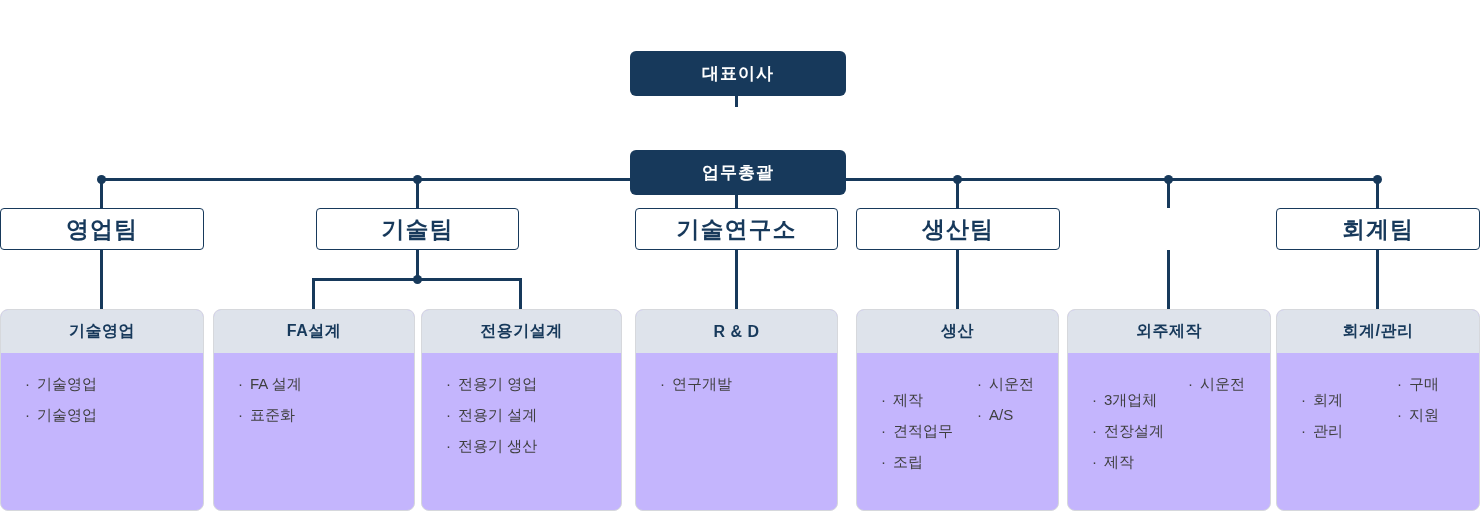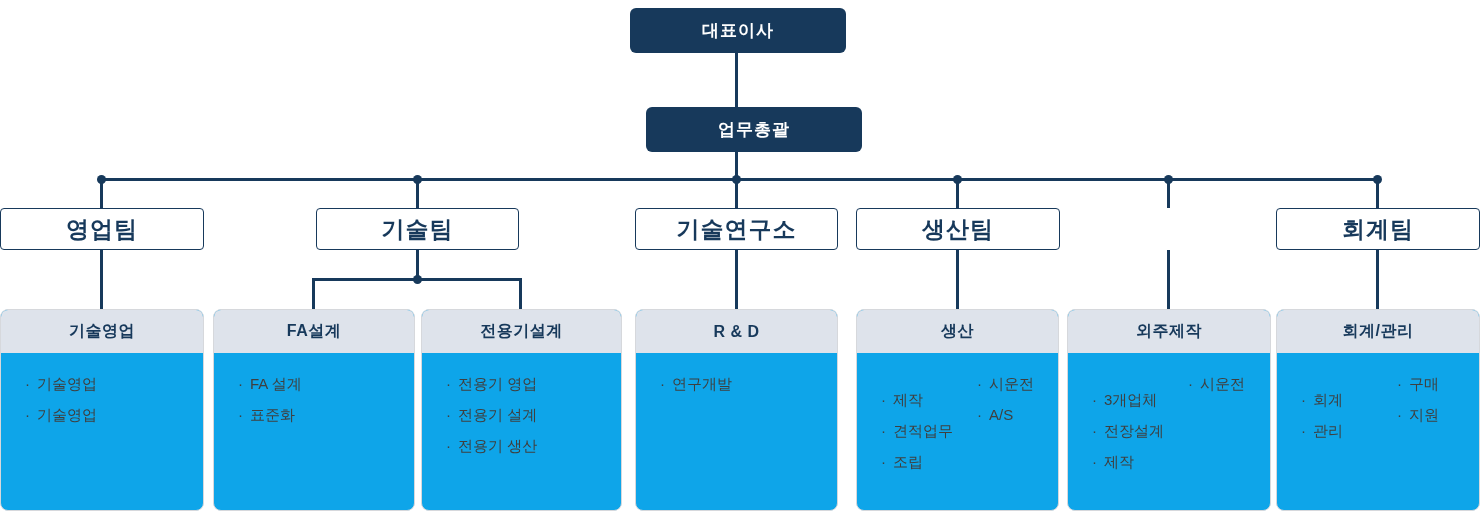--- a/index.html
+++ b/index.html
@@ -4,32 +4,32 @@
 <style>
   html,body{margin:0;padding:0;background:#ffffff;}
   #stage{
     position:relative;width:1480px;height:521px;background:#ffffff;
     font-family:"Liberation Sans","DejaVu Sans",sans-serif;overflow:hidden;
   }
   
   .nbox{
     position:absolute;background:#17395B;color:#ffffff;border-radius:6px;
     display:flex;align-items:center;justify-content:center;
-    font-size:17px;font-weight:700;letter-spacing:1px;
+    font-size:17px;font-weight:700;letter-spacing:1px;margin-top:43px;
   }
   
   .tbox{
     position:absolute;background:#ffffff;border:1.5px solid #17395B;border-radius:4px;
     display:flex;align-items:center;justify-content:center;
     font-size:23px;font-weight:700;color:#17395B;letter-spacing:1px;
     box-sizing:border-box;
   }
   
   .card{
-    position:absolute;top:309px;height:202px;background:#0ea5e9;
+    position:absolute;top:309px;height:202px;background:#c4b5fd;
     border:1px solid #d6d8dc;border-radius:8px;box-sizing:border-box;overflow:hidden;
   }
   .card-header{
     height:43px;background:#DEE3EB;display:flex;align-items:center;justify-content:center;
     font-size:16px;font-weight:700;color:#17395B;letter-spacing:0.5px;
   }
   .card-body{
     padding:15px 8px 0 24px;font-size:15px;color:#3F3F3F;
   }
   .card-body.two-col{display:flex;}
@@ -70,21 +70,21 @@
 
   <div class="dot" style="left:97px;top:175px"></div>
   <div class="dot" style="left:413px;top:175px"></div>
   <div class="dot" style="left:732px;top:175px"></div>
   <div class="dot" style="left:953px;top:175px"></div>
   <div class="dot" style="left:1164px;top:175px"></div>
   <div class="dot" style="left:1373px;top:175px"></div>
   <div class="dot" style="left:413px;top:275px"></div>
 
   <div class="nbox" style="left:630px;top:8px;width:216px;height:45px">대표이사</div>
-  <div class="nbox" style="left:646px;top:107px;width:216px;height:45px">업무총괄</div>
+  <div class="nbox" style="left:630px;top:107px;width:216px;height:45px">업무총괄</div>
 
   <div class="tbox" style="left:0;top:208px;width:204px;height:42px">영업팀</div>
   <div class="tbox" style="left:316px;top:208px;width:203px;height:42px">기술팀</div>
   <div class="tbox" style="left:635px;top:208px;width:203px;height:42px">기술연구소</div>
   <div class="tbox" style="left:856px;top:208px;width:204px;height:42px">생산팀</div>
   <div class="tbox" style="left:1276px;top:208px;width:204px;height:42px">회계팀</div>
 
   <div class="card" style="left:0;width:204px">
     <div class="card-header">기술영업</div>
     <div class="card-body">

